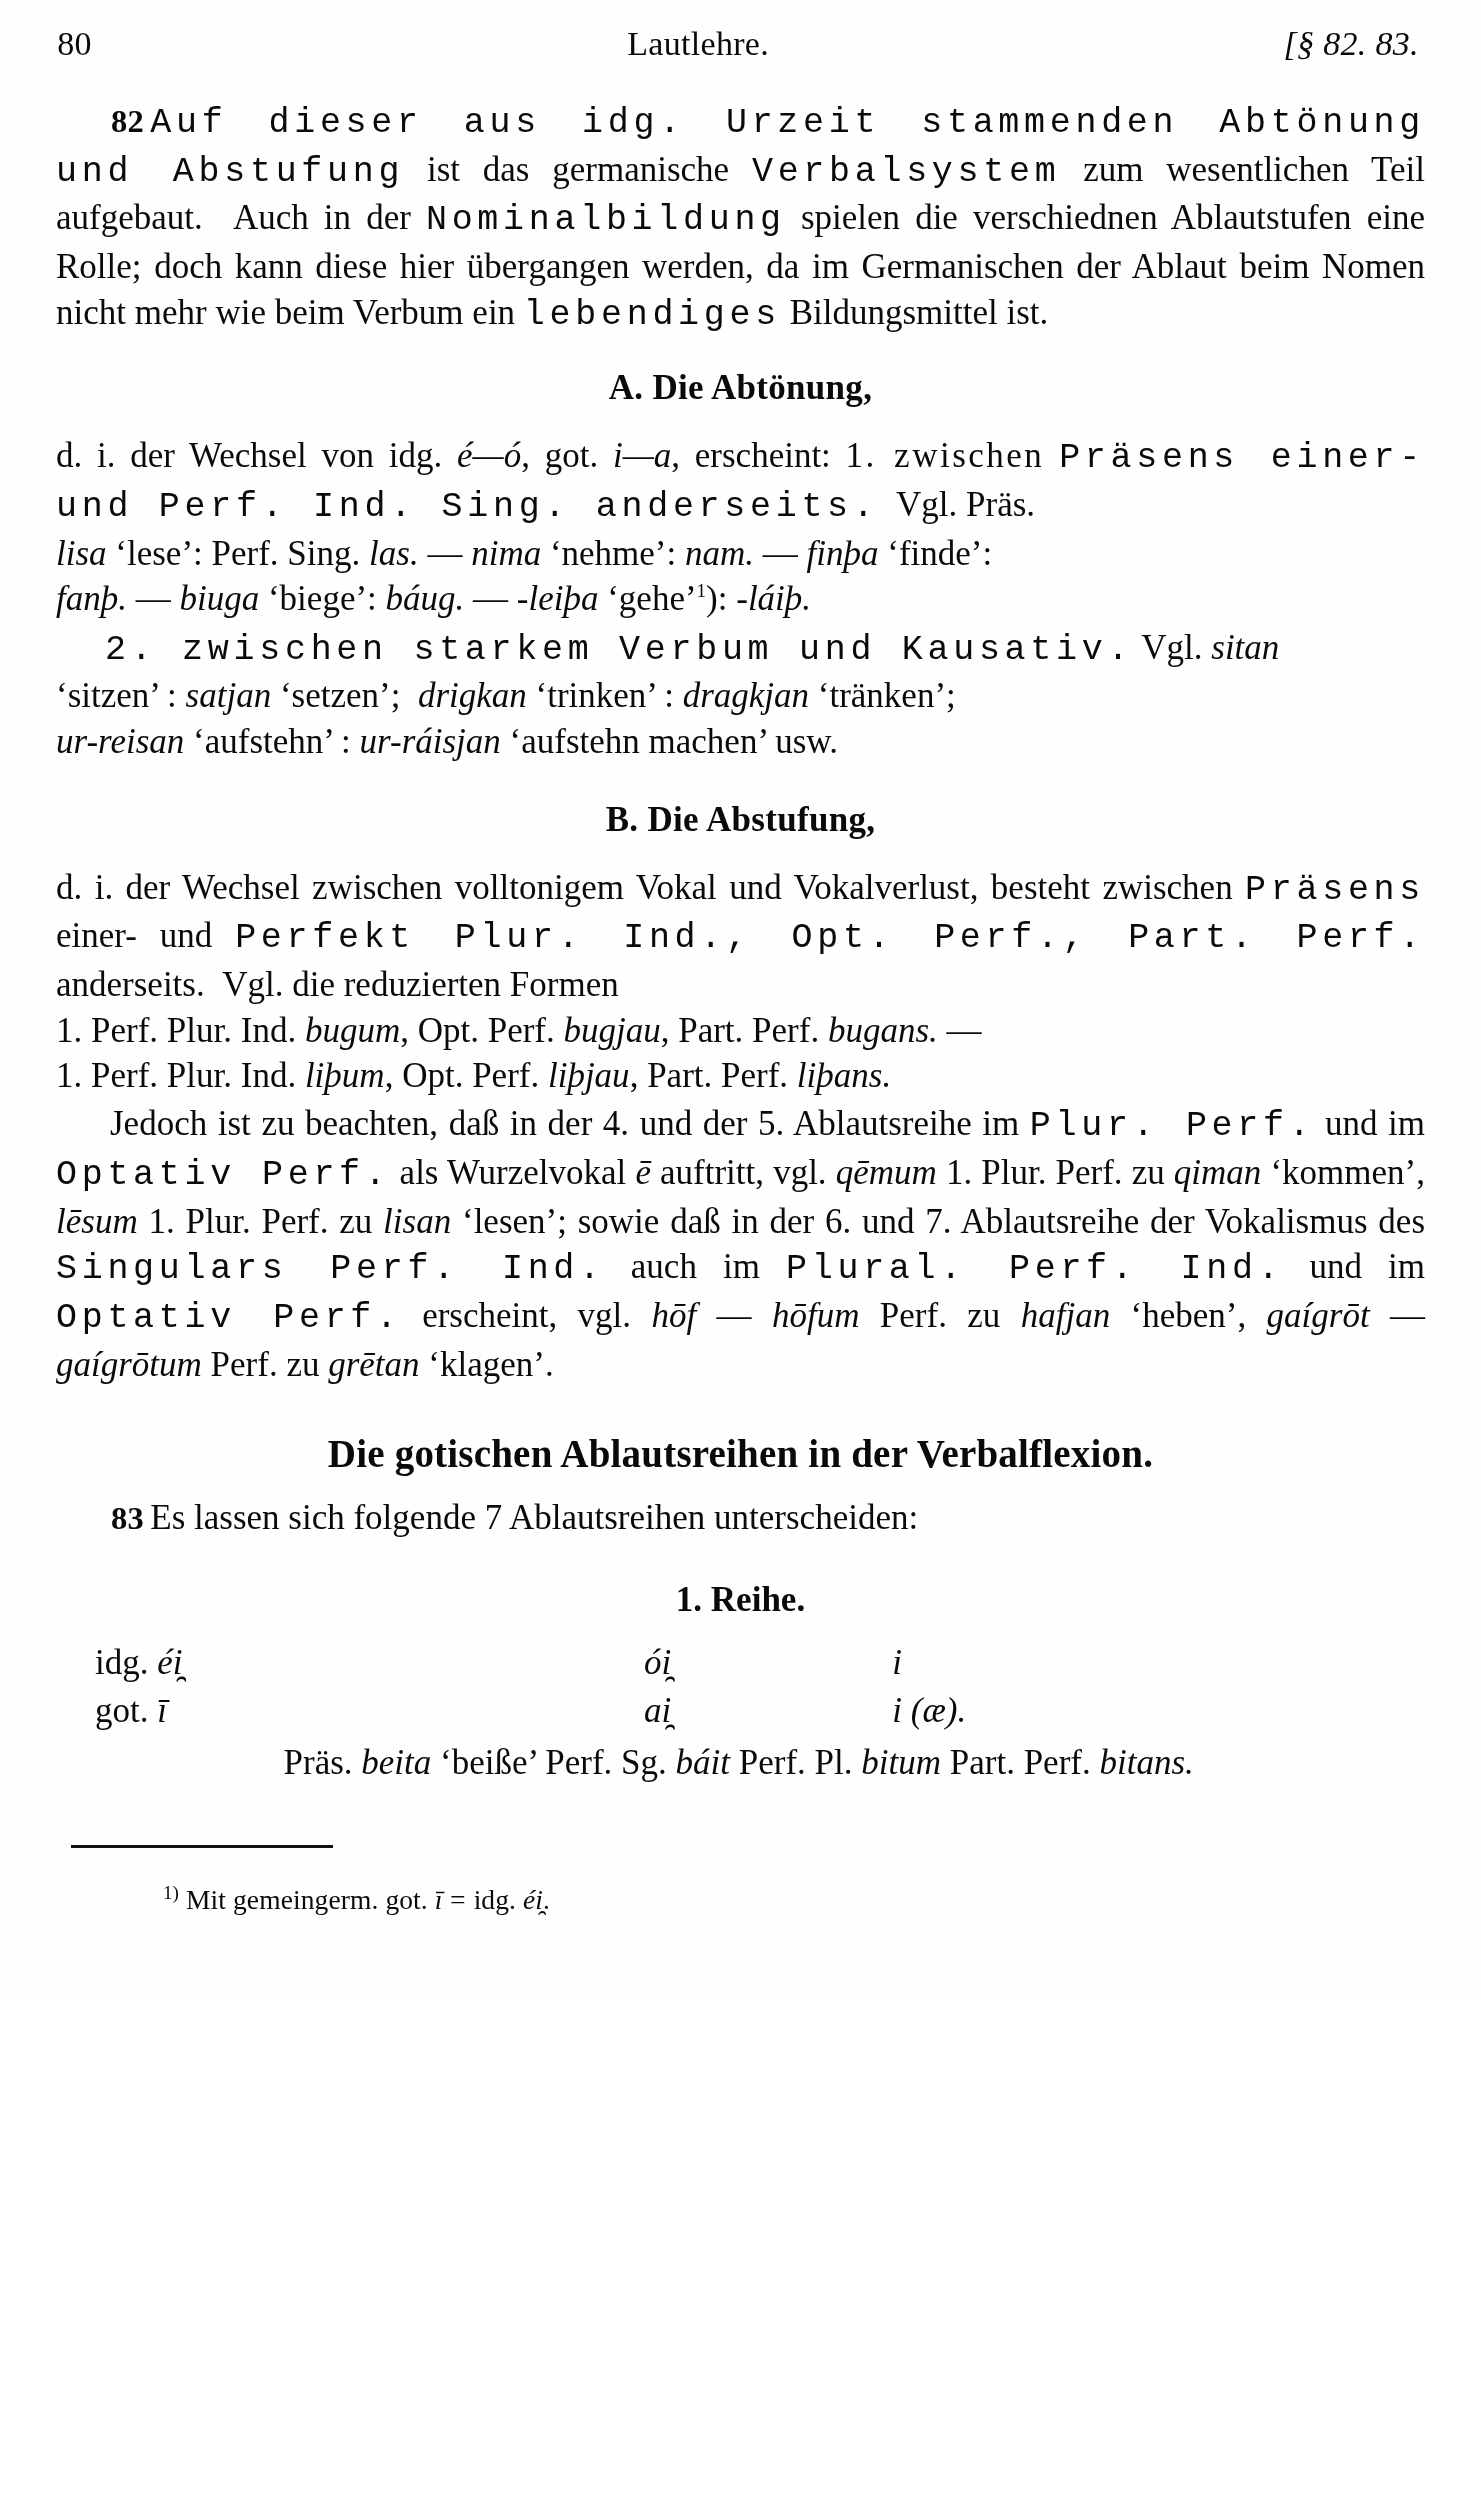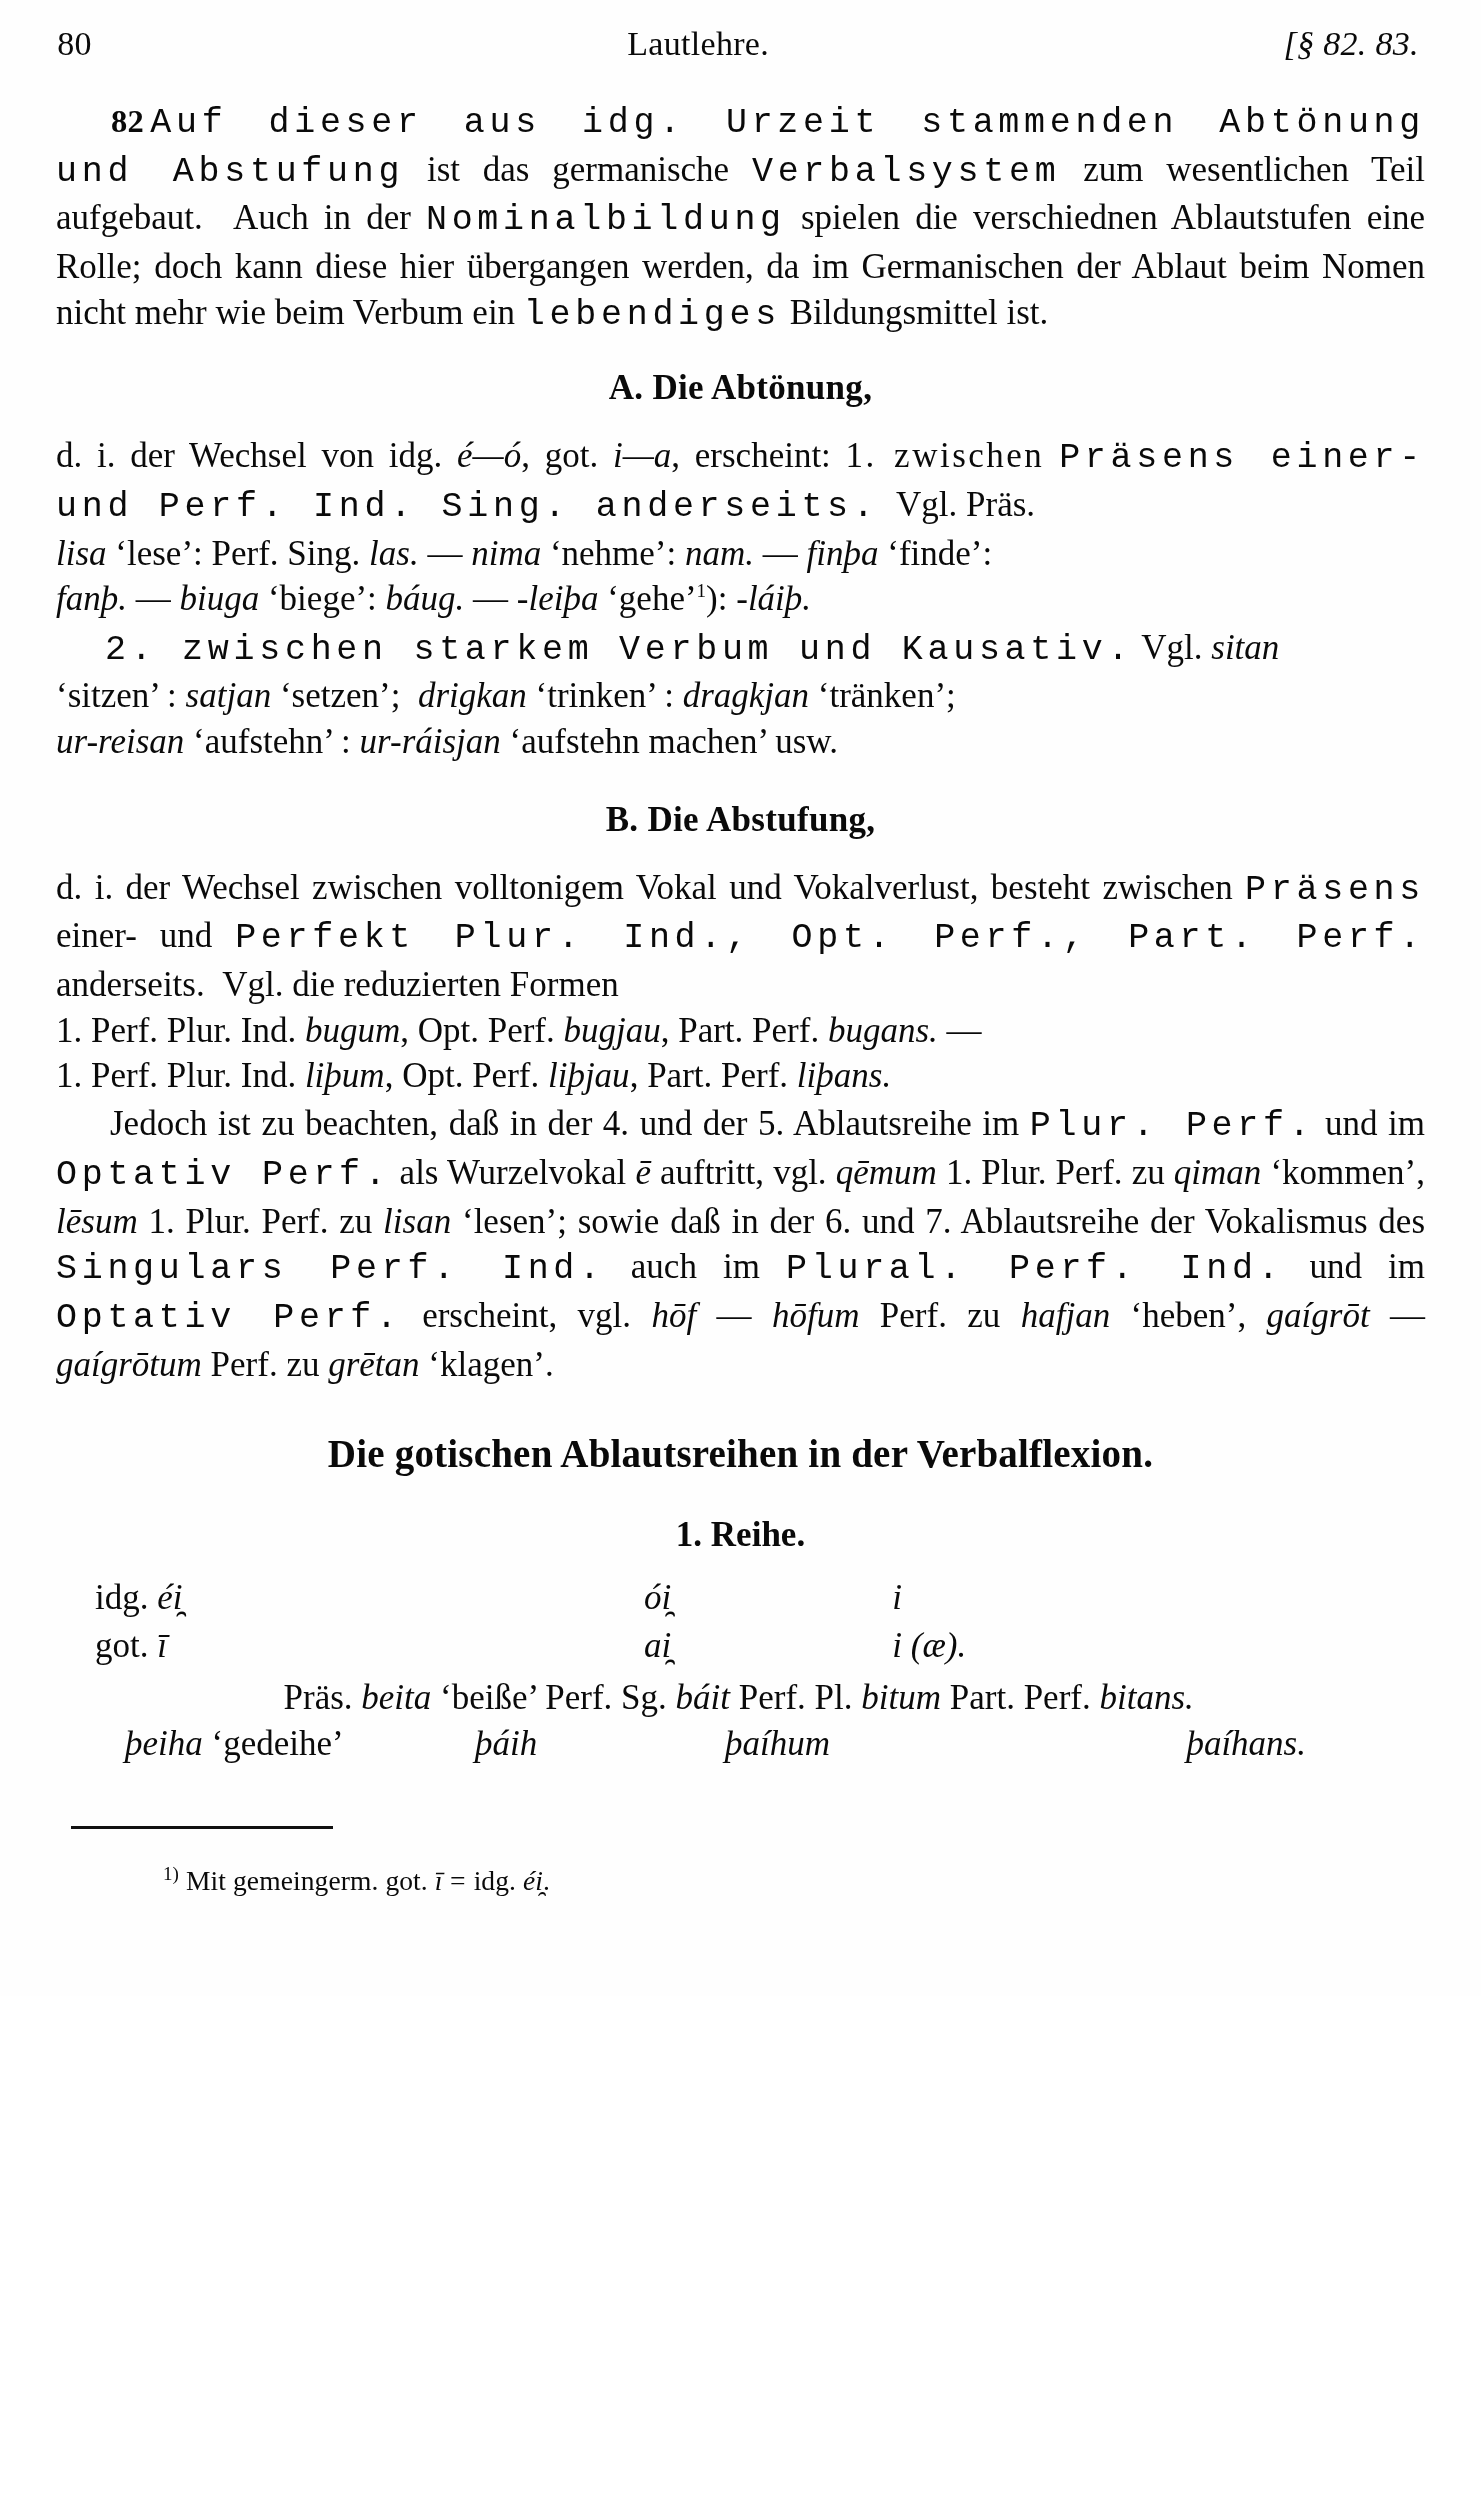--- a/index.html
+++ b/index.html
@@ -193,20 +193,23 @@
     <span>1. Perf. Plur. Ind. </span><i>bugum</i><span>, Opt. Perf. </span><i>bugjau</i><span>, Part. Perf. </span><i>bugans.</i><span> —</span><br>
     <span>1. Perf. Plur. Ind. </span><i>liþum</i><span>, Opt. Perf. </span><i>liþjau</i><span>, Part. Perf. </span><i>liþans.</i>
   </p>
 
   <p class="para indent" style="text-indent:54px;">
     Jedoch ist zu beachten, daß in der 4. und der 5. Ablautsreihe im <span class="sp">Plur. Perf.</span> und im <span class="sp">Optativ Perf.</span> als Wurzelvokal <i>ē</i> auftritt, vgl. <i>qēmum</i> 1. Plur. Perf. zu <i>qiman</i> ‘kommen’, <i>lēsum</i> 1. Plur. Perf. zu <i>lisan</i> ‘lesen’; sowie daß in der 6. und 7. Ablautsreihe der Vokalismus des <span class="sp">Singulars Perf. Ind.</span> auch im <span class="sp">Plural. Perf. Ind.</span> und im <span class="sp">Optativ Perf.</span> erscheint, vgl. <i>hōf</i> — <i>hōfum</i> Perf. zu <i>hafjan</i> ‘heben’, <i>gaígrōt</i> — <i>gaígrōtum</i> Perf. zu <i>grētan</i> ‘klagen’.
   </p>
 
   <div class="bighead">Die gotischen Ablautsreihen in der Verbalflexion.</div>
 
+  <p class="para" style="text-indent:55px; text-align:left;">
+    <span class="secnum">83</span><span>Es lassen sich folgende 7 Ablautsreihen unterscheiden:</span>
+  </p>
 
   <div class="reihehead">1. Reihe.</div>
 
   <table class="gradetable">
     <tbody>
           <tr>
       <td class="c1">
         <span>idg.</span>
         <i>éi̯</i>
       </td>
@@ -237,26 +240,20 @@
     <i>beita</i>
     <span>‘beiße’</span>
     <span>Perf. Sg.</span>
     <i>báit</i>
     <span>Perf. Pl.</span>
     <i>bitum</i>
     <span>Part. Perf.</span>
     <i>bitans.</i>
   </div>
 
-  <div class="paradigm row2">
-    <span class="p-a"><i>þeiha</i> <span>‘gedeihe’</span></span>
-    <span class="p-b"><i>þáih</i></span>
-    <span class="p-c"><i>þaíhum</i></span>
-    <span class="p-d" style="text-align:right;"><i>þaíhans.</i></span>
-  </div>
 
   <div class="fn-rule"></div>
   <div class="footnote">
     <span class="fnmark">1)</span>
     <span>Mit gemeingerm. got. </span><i>ī</i><span class="eq"> = </span><span>idg. </span><i>éi̯</i><span>.</span>
   </div>
 
 </div>
 </div>
 

